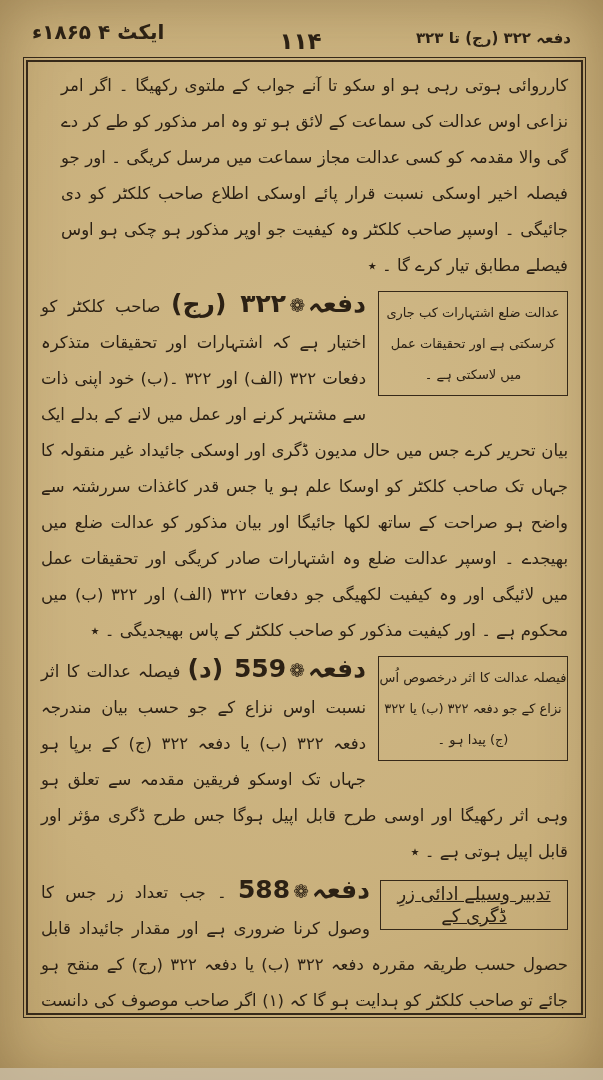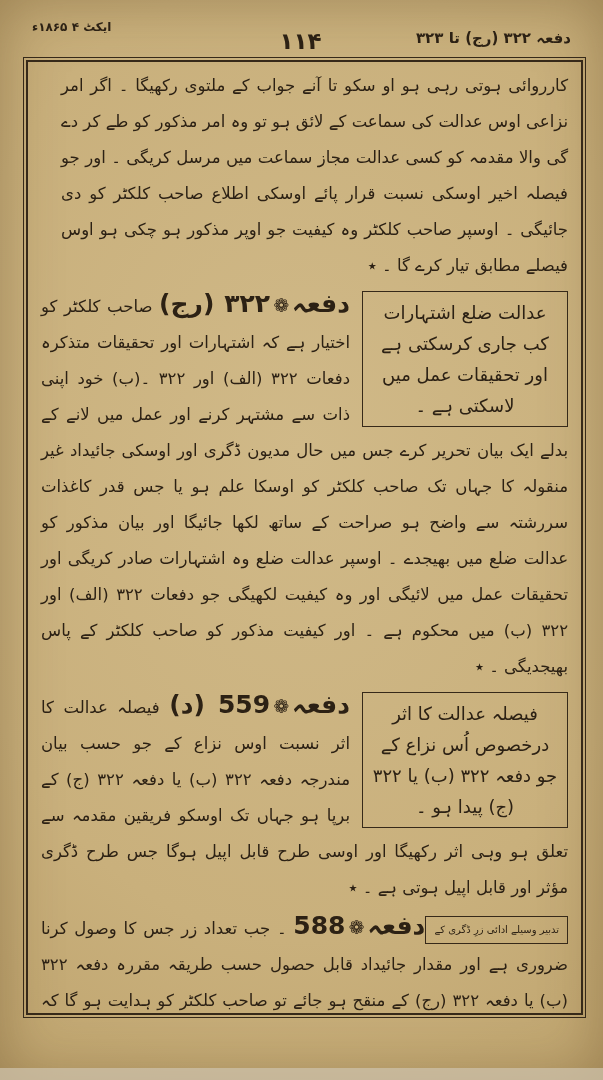--- a/index.html
+++ b/index.html
@@ -17,21 +17,21 @@
   }
   .bottom-strip{
     position:absolute;left:0;right:0;bottom:0;height:12px;
     background:#cdc2ab;opacity:.75;
   }
   
   .header{position:absolute;top:14px;left:24px;right:26px;height:38px;direction:rtl;}
   .hdr-right{position:absolute;right:6px;top:15px;font-size:15px;font-weight:bold;white-space:nowrap;}
   .hdr-center{position:absolute;left:50%;top:14px;transform:translateX(-50%);
     font-size:23px;font-weight:bold;letter-spacing:1px;}
-  .hdr-left{position:absolute;left:8px;top:6px;font-size:12px;font-weight:bold;white-space:nowrap;}
+  .hdr-left{position:absolute;left:8px;top:6px;font-size:20px;font-weight:bold;white-space:nowrap;}
   
   .frame{
     position:absolute;top:57px;left:23px;right:17px;bottom:62px;
     border:1.5px solid #362919;
   }
   .frame-inner{
     position:absolute;top:2px;left:2px;right:2px;bottom:2px;
     border:2px solid #362919;
     padding:6px 13px 4px 13px;
     direction:rtl;overflow:hidden;
@@ -45,28 +45,28 @@
   }
   .intro{margin-bottom:2px;margin-left:20px;}
   .section{margin:2px 0 2px 0;}
   .section::after{content:"";display:block;clear:both;}
   .sec-head{font-weight:bold;font-size:25px;letter-spacing:0;}
   .ornament{font-size:19px;padding:0 3px;font-weight:bold;}
   .note-box{
     float:right;width:188px;
     border:1.5px solid #362919;
     margin:5px 0 6px 12px;
-    padding:5px 8px;
-    font-size:18px;line-height:31px;
+    padding:5px 0;
+    font-size:13px;line-height:31px;
     text-align:center;
   }
   .note-box.inline{
     width:auto;max-width:170px;
-    padding:2px 8px;margin:8px 0 2px 0;
-    font-size:10px;line-height:22px;white-space:normal;
+    padding:2px 8px;margin:8px 0 2px 10px;
+    font-size:18px;line-height:22px;white-space:normal;text-decoration:underline;
   }
 </style>
 </head>
 <body>
 
 <div class="page">
 
   <div class="header">
     <div class="hdr-right">دفعہ ۳۲۲ (رج) تا ۳۲۳</div>
     <div class="hdr-center">۱۱۴</div>

